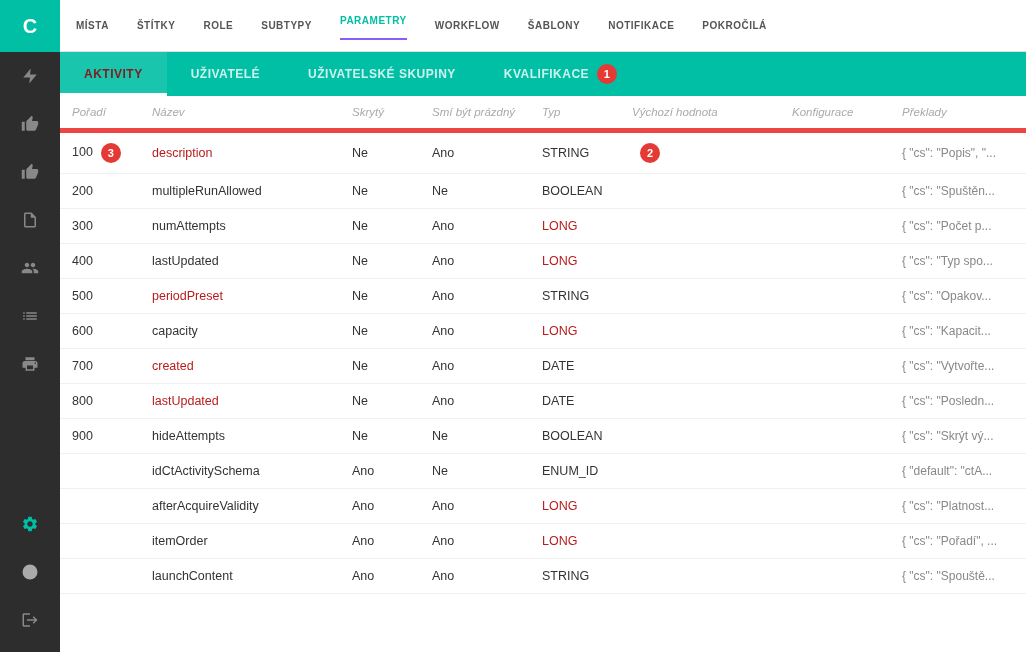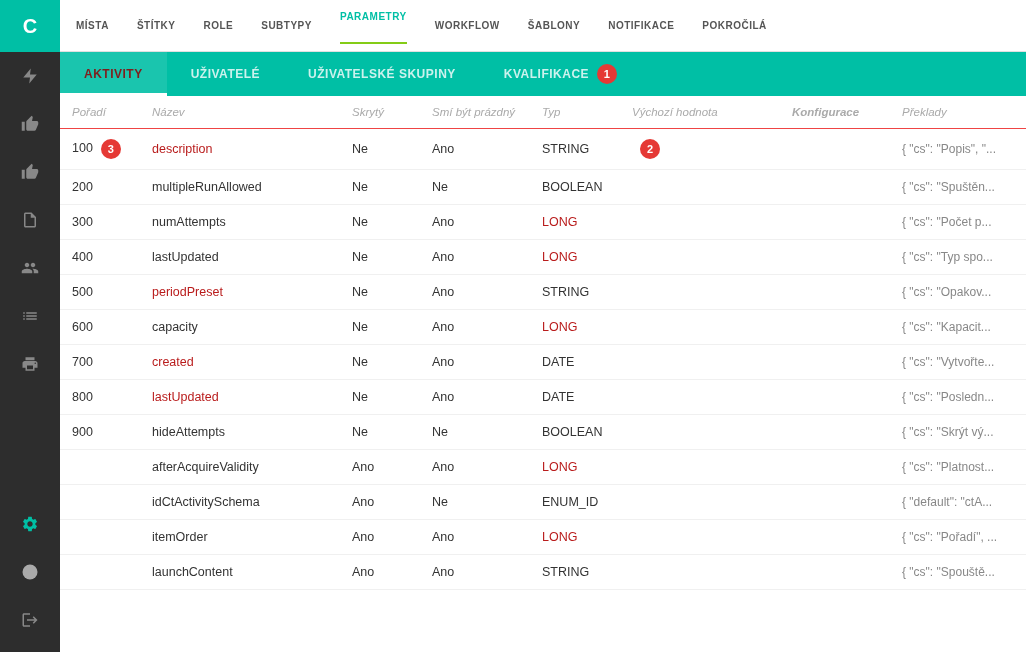--- a/index.html
+++ b/index.html
@@ -71,22 +71,22 @@
       font-weight: 600;
       color: #555;
       text-transform: uppercase;
       letter-spacing: 0.5px;
       cursor: pointer;
       padding: 4px 0;
       white-space: nowrap;
     }
     .nav-item.active {
       color: #00bfa5;
-      border-bottom: 2px solid #84cc16;
-      padding-bottom: 20px;
+      border-bottom: 2px solid #8b5cf6;
+      padding-bottom: 12px;
     }
 
     
     .sub-tabs {
       background: #00bfa5;
       display: flex;
       align-items: center;
       height: 44px;
       padding: 0 0;
       flex-shrink: 0;
@@ -135,21 +135,21 @@
       flex: 1;
       overflow-y: auto;
       background: #fff;
     }
     table {
       width: 100%;
       border-collapse: collapse;
     }
     thead tr {
       background: #fff;
-      border-bottom: 1px solid #ef4444;
+      border-bottom: 5px solid #ef4444;
     }
     th {
       padding: 10px 12px;
       text-align: left;
       font-size: 11.5px;
       font-weight: 400;
       color: #aaa;
       font-style: italic;
       white-space: nowrap;
     }
@@ -174,21 +174,21 @@
       font-weight: bold;
       margin-left: 8px;
       vertical-align: middle;
     }
     .col-order { width: 80px; }
     .col-name { width: 200px; }
     .col-hidden { width: 80px; }
     .col-empty { width: 110px; }
     .col-type { width: 90px; }
     .col-default { width: 160px; }
-    .col-config { width: 110px; font-weight: bold; }
+    .col-config { width: 110px; }
     .col-translations { width: auto; }
 
     
     .table-area::-webkit-scrollbar { width: 8px; }
     .table-area::-webkit-scrollbar-track { background: #f5f5f5; }
     .table-area::-webkit-scrollbar-thumb { background: #ccc; border-radius: 4px; }
 
     
     .icon-svg { width: 18px; height: 18px; }
   </style>
@@ -384,40 +384,40 @@
             <td class="col-name">hideAttempts</td>
             <td class="col-hidden">Ne</td>
             <td class="col-empty">Ne</td>
             <td class="col-type">BOOLEAN</td>
             <td class="col-default"></td>
             <td class="col-config"></td>
             <td class="col-translations" style="color: rgb(136, 136, 136); font-size: 12px;">{ "cs": "Skrýt vý...</td>
           </tr>
           <tr>
             <td class="col-order"></td>
-            <td class="col-name">afterAcquireValidity</td>
-            <td class="col-hidden">Ano</td>
-            <td class="col-empty">Ano</td>
-            <td class="col-type link-cell">LONG</td>
-            <td class="col-default"></td>
-            <td class="col-config"></td>
-            <td class="col-translations" style="color: rgb(136, 136, 136); font-size: 12px;">{ "cs": "Platnost...</td>
-          </tr>
-          <tr>
-            <td class="col-order"></td>
             <td class="col-name">idCtActivitySchema</td>
             <td class="col-hidden">Ano</td>
             <td class="col-empty">Ne</td>
             <td class="col-type">ENUM_ID</td>
             <td class="col-default"></td>
             <td class="col-config"></td>
             <td class="col-translations" style="color: rgb(136, 136, 136); font-size: 12px;">{ "default": "ctA...</td>
           </tr>
           <tr>
             <td class="col-order"></td>
+            <td class="col-name">afterAcquireValidity</td>
+            <td class="col-hidden">Ano</td>
+            <td class="col-empty">Ano</td>
+            <td class="col-type link-cell">LONG</td>
+            <td class="col-default"></td>
+            <td class="col-config"></td>
+            <td class="col-translations" style="color: rgb(136, 136, 136); font-size: 12px;">{ "cs": "Platnost...</td>
+          </tr>
+          <tr>
+            <td class="col-order"></td>
             <td class="col-name">itemOrder</td>
             <td class="col-hidden">Ano</td>
             <td class="col-empty">Ano</td>
             <td class="col-type link-cell">LONG</td>
             <td class="col-default"></td>
             <td class="col-config"></td>
             <td class="col-translations" style="color: rgb(136, 136, 136); font-size: 12px;">{ "cs": "Pořadí", ...</td>
           </tr>
           <tr>
             <td class="col-order"></td>

